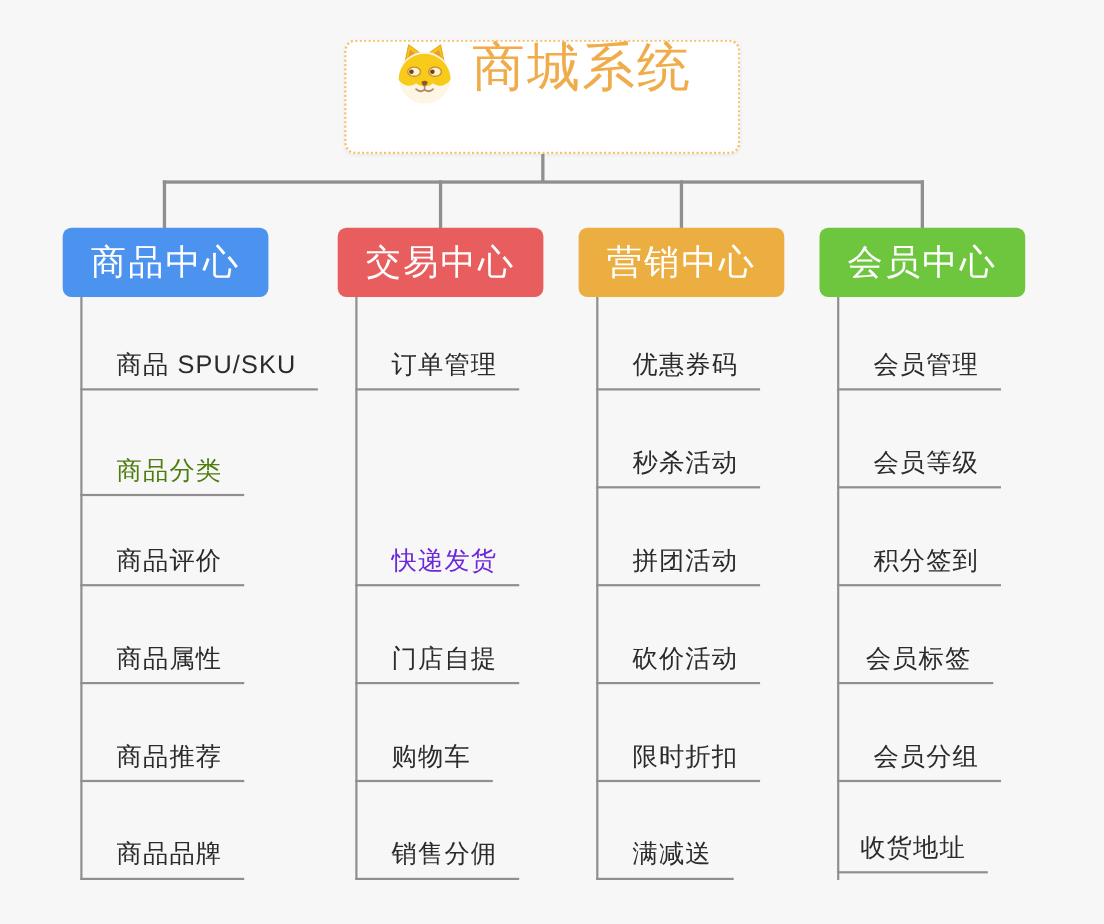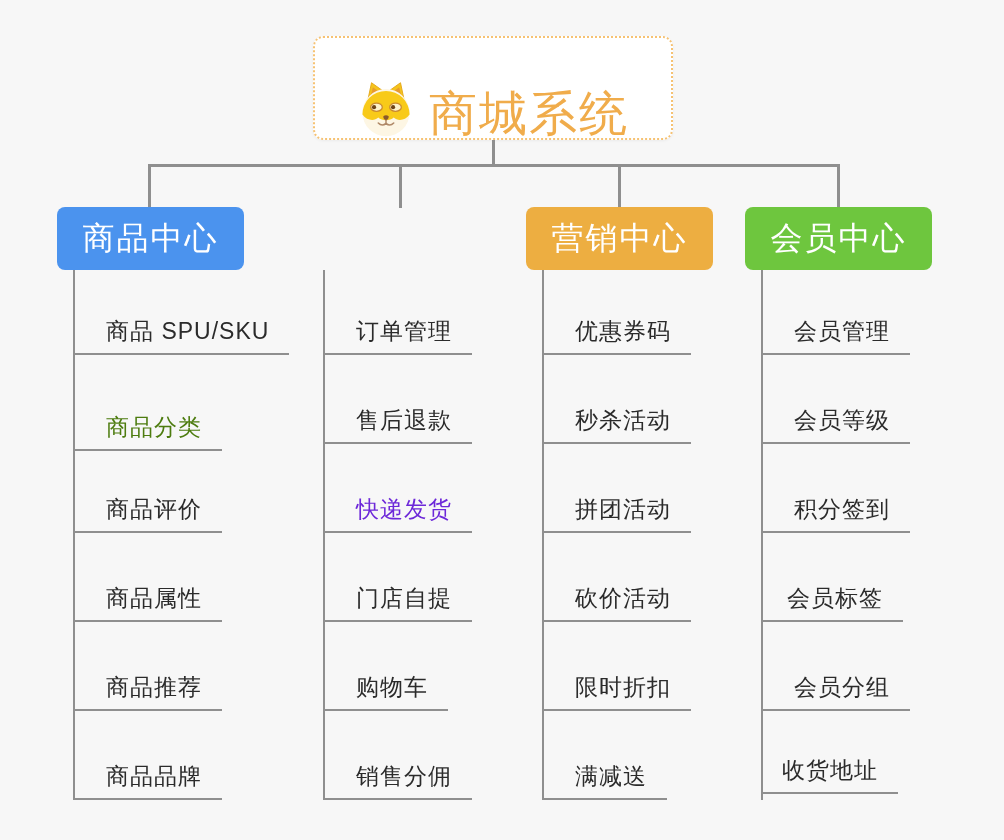--- a/index.html
+++ b/index.html
@@ -6,21 +6,21 @@
   .stage {
     position:relative; width:1004px; height:840px; overflow:hidden;
     background:var(--bg,#f7f7f7);
     font-family:"Liberation Sans", sans-serif;
   }
   
   .root-node {
     position:absolute; left:313px; top:36px; width:360px; height:104px;
     box-sizing:border-box; background:#ffffff;
     border:2px dotted var(--root-border,#f6c273); border-radius:10px;
-    display:flex; align-items:flex-end; justify-content:center; gap:14px;
+    display:flex; align-items:flex-start; justify-content:center; gap:14px;
     box-shadow:0 1px 3px rgba(0,0,0,0.05);
   }
   .root-title {
     font-size:48px; line-height:1; letter-spacing:2px;
     color:var(--root-text,#f0ac4b); white-space:nowrap;
   }
   .doge { width:58px; height:58px; flex:0 0 auto; }
   
   .connector { position:absolute; background:var(--line,#8f8f8f); }
   
@@ -90,24 +90,26 @@
       <div class="leaves">
           <div class="leaf" style="top: 102px; color: rgb(43, 43, 43);">商品 SPU/SKU</div>
           <div class="leaf" style="top: 198px; color: #4d7c0f;">商品分类</div>
           <div class="leaf" style="top: 280px; color: rgb(43, 43, 43);">商品评价</div>
           <div class="leaf" style="top: 369px; color: rgb(43, 43, 43);">商品属性</div>
           <div class="leaf" style="top: 458px; color: rgb(43, 43, 43);">商品推荐</div>
           <div class="leaf" style="top: 547px; color: rgb(43, 43, 43);">商品品牌</div>
         </div>
     </div>
       <div class="branch-col col-1">
+      <div class="branch-box" style="background: rgb(232, 94, 94);">
+        <span class="branch-label">交易中心</span>
+      </div>
       <div class="trunk"></div>
       <div class="leaves">
           <div class="leaf" style="top: 102px; color: rgb(43, 43, 43);">订单管理</div>
-          <div class="leaf" style="top: 191px; color: rgb(43, 43, 43);">售后退款</div>
           <div class="leaf" style="top: 280px; color: #6d28d9;">快递发货</div>
           <div class="leaf" style="top: 369px; color: rgb(43, 43, 43);">门店自提</div>
           <div class="leaf" style="top: 458px; color: rgb(43, 43, 43);">购物车</div>
           <div class="leaf" style="top: 547px; color: rgb(43, 43, 43);">销售分佣</div>
         </div>
     </div>
       <div class="branch-col col-2">
       <div class="branch-box" style="background: rgb(237, 174, 65);">
         <span class="branch-label">营销中心</span>
       </div>

